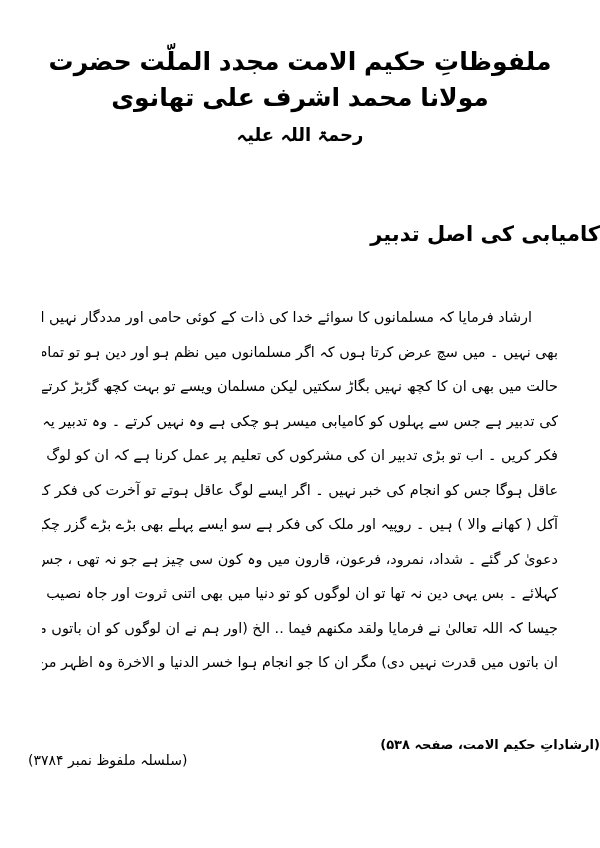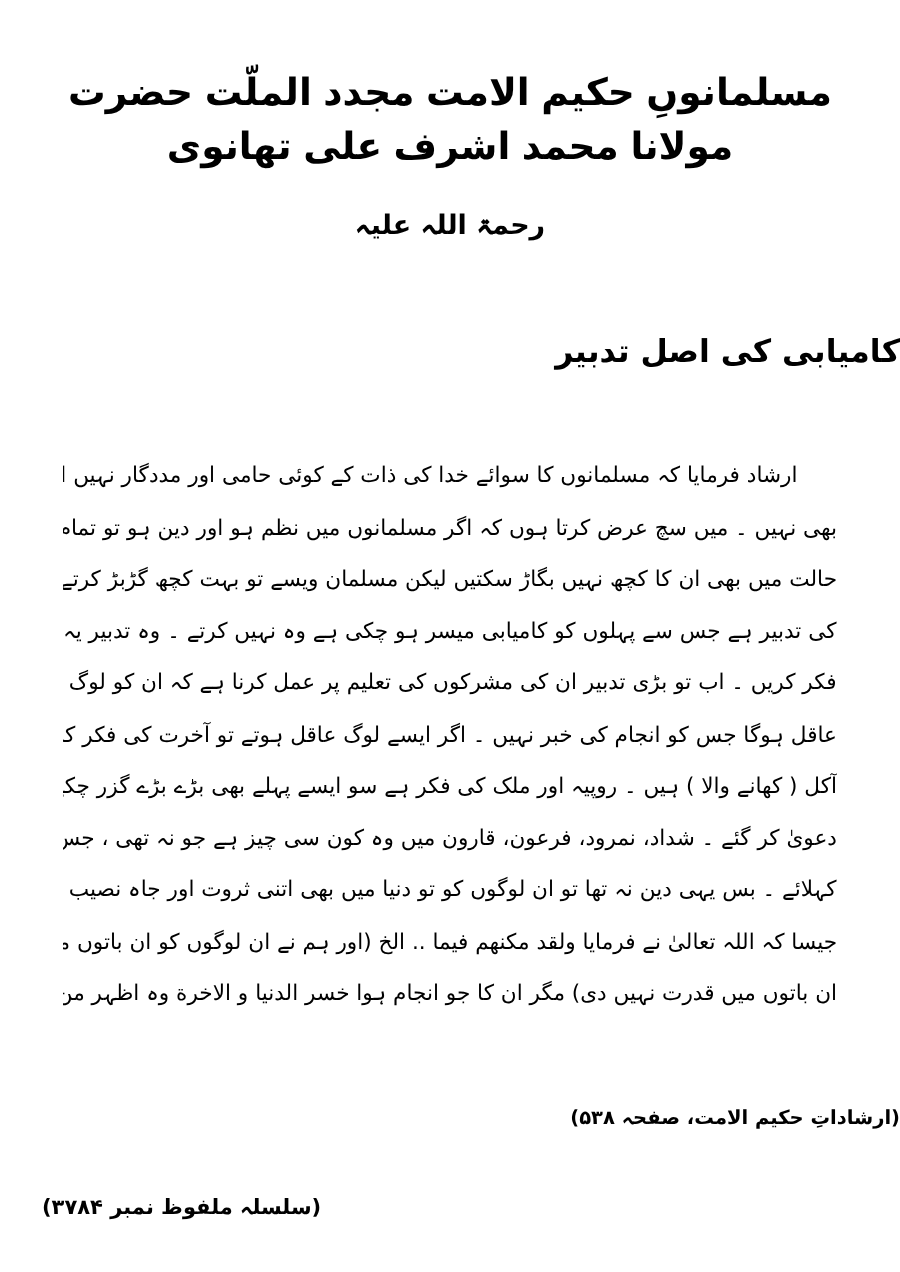--- a/index.html
+++ b/index.html
@@ -35,21 +35,21 @@
     font-size: 25px;
     font-weight: bold;
     line-height: 1.45;
     letter-spacing: 0px;
     padding: 0 18px;
     direction: rtl;
     unicode-bidi: isolate;
     word-spacing: -1px;
   }
   .doc-subtitle {
-    margin-top: 22px;
+    margin-top: 7px;
     font-size: 18px;
     font-weight: bold;
     direction: rtl;
     unicode-bidi: isolate;
   }
 
   
   .section-heading {
     position: absolute;
     top: 222px;
@@ -99,35 +99,35 @@
     text-align: right;
     font-size: 13px;
     font-weight: bold;
     direction: rtl;
     unicode-bidi: isolate;
   }
 
   
   .footer-serial {
     position: absolute;
-    top: 796px;
+    top: 752px;
     left: 28px;
     font-size: 14px;
-    font-weight: bold;
+    font-weight: normal;
     direction: rtl;
     unicode-bidi: isolate;
   }
 </style>
 </head>
 <body>
 
 <div class="page">
 
   <div class="title-block">
-    <div class="doc-title">مسلمانوںِ حکیم الامت مجدد الملّت حضرت مولانا محمد اشرف علی تھانوی</div>
+    <div class="doc-title">ملفوظاتِ حکیم الامت مجدد الملّت حضرت مولانا محمد اشرف علی تھانوی</div>
     <div class="doc-subtitle">رحمۃ اللہ علیہ</div>
   </div>
 
   <div class="section-heading">کامیابی کی اصل تدبیر</div>
 
   <div class="body-block">
     <span class="body-line first">ارشاد فرمایا کہ مسلمانوں کا سوائے خدا کی ذات کے کوئی حامی اور مددگار نہیں اور ان کو اور کسی کی ضرورت</span>
     <span class="body-line">بھی نہیں ۔ میں سچ عرض کرتا ہوں کہ اگر مسلمانوں میں نظم ہو اور دین ہو تو تمام دنیا کی غیر مسلم اقوام اس ضعف کی</span>
     <span class="body-line">حالت میں بھی ان کا کچھ نہیں بگاڑ سکتیں لیکن مسلمان ویسے تو بہت کچھ گڑبڑ کرتے ہیں مگر جو اصل تدبیر ہے اور کام</span>
     <span class="body-line">کی تدبیر ہے جس سے پہلوں کو کامیابی میسر ہو چکی ہے وہ نہیں کرتے ۔ وہ تدبیر یہ ہے کہ اپنے خدا کو راضی کرنے کی</span>

